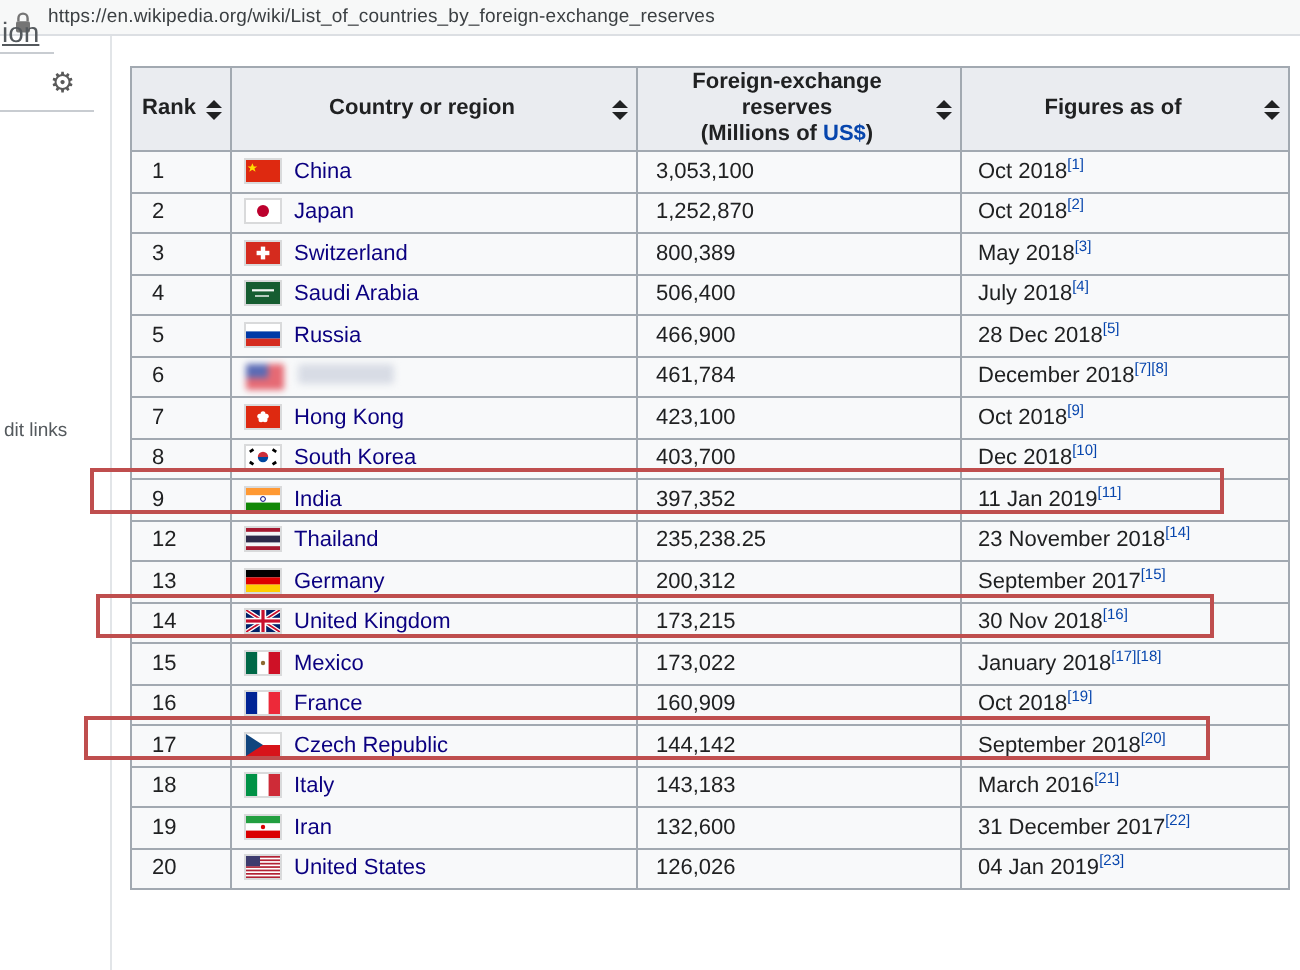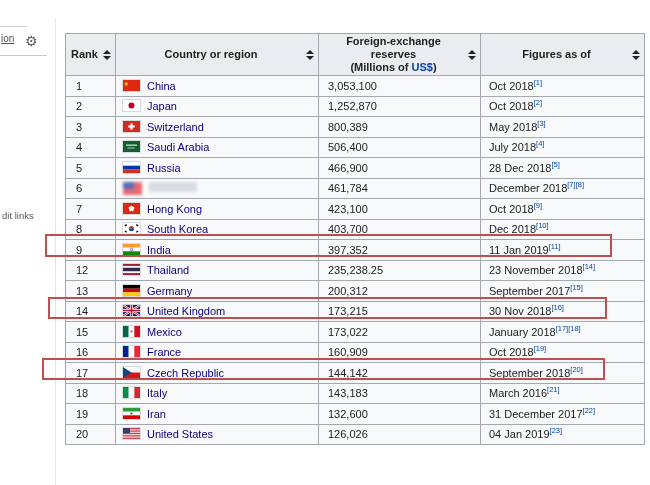--- a/index.html
+++ b/index.html
@@ -9,21 +9,21 @@
 
   
   .urlbar { position:absolute; left:0; top:0; width:650px; height:18px;
     background:#f7f8f8; border-bottom:1px solid #dcdfe3; }
   .lock { position:absolute; left:7px; top:4px; }
   .url { position:absolute; left:24px; top:0; line-height:17px; font-size:9.5px;
     color:#3c4043; letter-spacing:.1px; white-space:nowrap; }
 
   
   .vline { position:absolute; left:55px; top:18px; width:1px; height:467px; background:#e2e5e8; }
-  .side-partial { position:absolute; left:1px; top:33px; font-size:10px; color:#54595d;text-decoration:underline; }
+  .side-partial { position:absolute; left:1px; top:8px; font-size:14px; color:#54595d;text-decoration:underline; }
   .side-rule1 { position:absolute; left:0; top:26px; width:27px; height:1px; background:#c8ccd1; }
   .gear { position:absolute; left:25px; top:33px; font-size:14px; color:#5a5a5a; cursor:pointer; }
   .side-rule2 { position:absolute; left:0; top:55px; width:47px; height:1px; background:#c8ccd1; }
   .editlinks { position:absolute; left:2px; top:210px; font-size:9.5px; color:#54595d; }
 
   
   .content { position:absolute; left:65px; top:33px; }
   table.wikitable { border-collapse:collapse; table-layout:fixed; width:579px;
     background:#f8f9fa; color:#202122; font-size:11px; }
   .wikitable th, .wikitable td { border:1px solid #a2a9b1; }
@@ -57,20 +57,29 @@
 
   
   .hlbox { position:absolute; border:2px solid #bf4e4e; background:transparent;
     z-index:6; pointer-events:none; }
 </style>
 </head>
 <body>
 
 <div class="screen">
 
+  <div class="urlbar">
+    <span class="lock">
+      <svg width="9" height="11" viewBox="0 0 9 11">
+        <path d="M2.2 4.6 V3.1 a2.3 2.3 0 0 1 4.6 0 V4.6" fill="none" stroke="#757575" stroke-width="1.2"></path>
+        <rect x="1" y="4.6" width="7" height="5.6" rx="1" fill="#757575"></rect>
+      </svg>
+    </span>
+    <span class="url">https://en.wikipedia.org/wiki/List_of_countries_by_foreign-exchange_reserves</span>
+  </div>
 
   <div class="vline"></div>
   <div class="side-partial">ion</div>
   <div class="side-rule1"></div>
   <div class="gear">⚙</div>
   <div class="side-rule2"></div>
   <div class="editlinks">dit links</div>
 
   <div class="content">
     <table class="wikitable">

